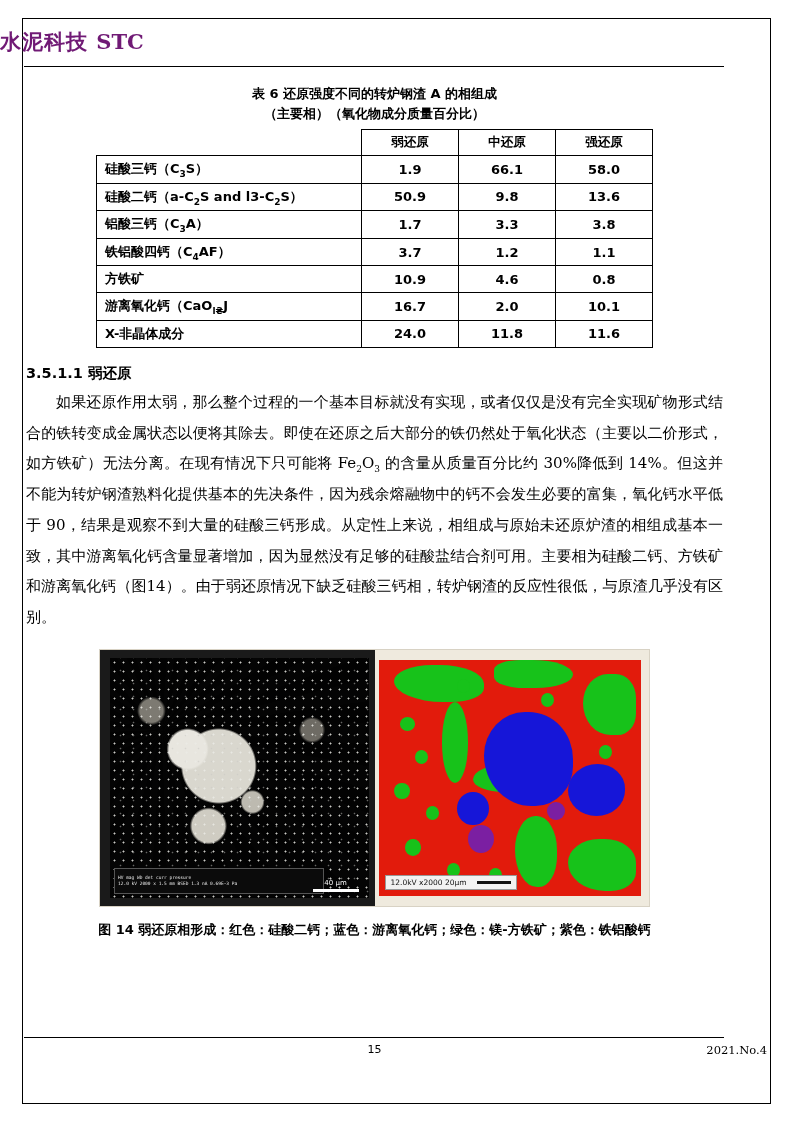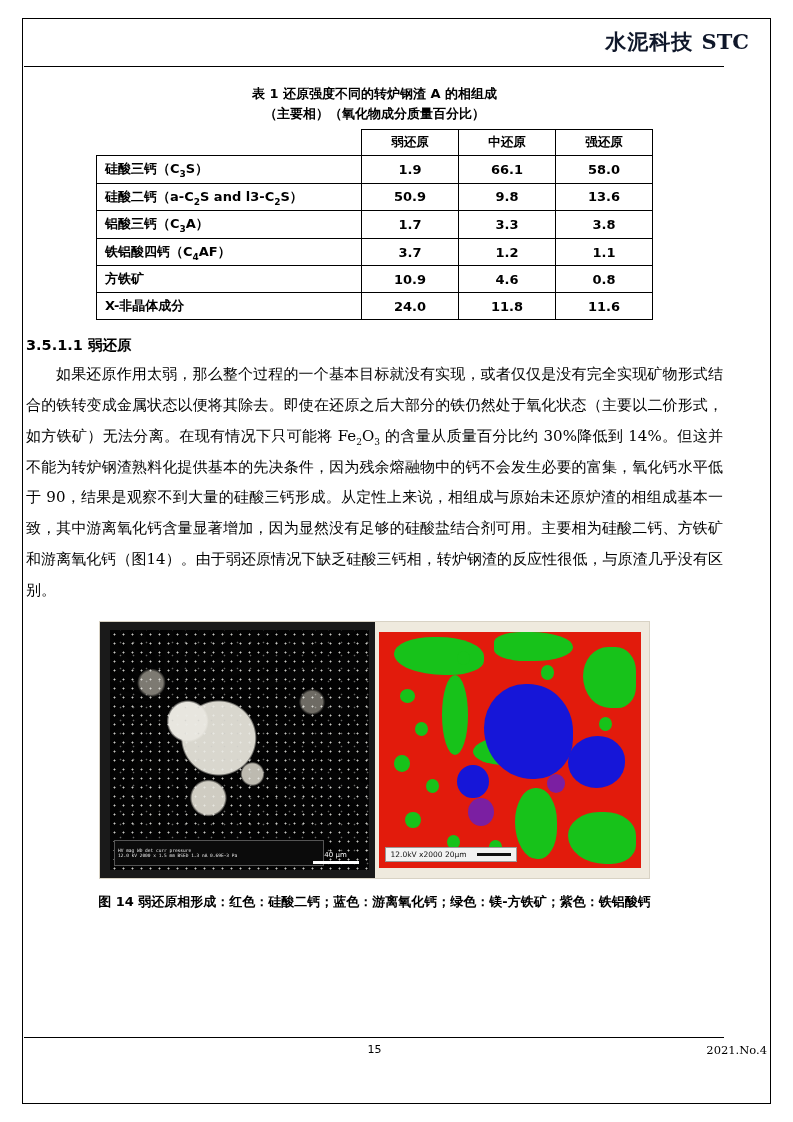--- a/index.html
+++ b/index.html
@@ -23,26 +23,26 @@
     width: 749px;
     height: 1086px;
     border: 1px solid #000;
     box-sizing: border-box;
   }
   .header {
     position: absolute;
     left: 0;
     top: 28px;
     width: 749px;
-    text-align: right;
+    text-align: left;
     font-family: "DejaVu Serif", "Liberation Serif", serif;
     font-weight: bold;
     font-size: 21px;
     letter-spacing: 1px;
-    color: #0f172a;
+    color: #701a75;
   }
   .header .stc {
     font-family: "DejaVu Serif", "Liberation Serif", serif;
     letter-spacing: 0px;
   }
   .header-rule {
     position: absolute;
     left: 24px;
     top: 66px;
     width: 700px;
@@ -280,21 +280,21 @@
 
   <div class="header">
     <span>水泥科技</span>
     <span class="stc">STC</span>
   </div>
   <div class="header-rule"></div>
 
   <div class="content">
 
     <div class="table-caption">
-      <span>表 1  还原强度不同的转炉钢渣 A 的相组成</span>
+      <span>表 6  还原强度不同的转炉钢渣 A 的相组成</span>
       <span class="line2">（主要相）（氧化物成分质量百分比）</span>
     </div>
 
     <table class="phase">
       <thead>
         <tr>
           <th class="blank"></th>
           <th>弱还原</th>
           <th>中还原</th>
           <th>强还原</th>
@@ -323,20 +323,26 @@
             <td class="label">铁铝酸四钙（C<sub>4</sub>AF）</td>
             <td class="val">3.7</td>
             <td class="val">1.2</td>
             <td class="val">1.1</td>
           </tr>
           <tr>
             <td class="label">方铁矿</td>
             <td class="val">10.9</td>
             <td class="val">4.6</td>
             <td class="val">0.8</td>
+          </tr>
+          <tr>
+            <td class="label">游离氧化钙（CaO<sub>l₴</sub>J</td>
+            <td class="val">16.7</td>
+            <td class="val">2.0</td>
+            <td class="val">10.1</td>
           </tr>
           <tr>
             <td class="label">X-非晶体成分</td>
             <td class="val">24.0</td>
             <td class="val">11.8</td>
             <td class="val">11.6</td>
           </tr>
         </tbody>
     </table>
 

